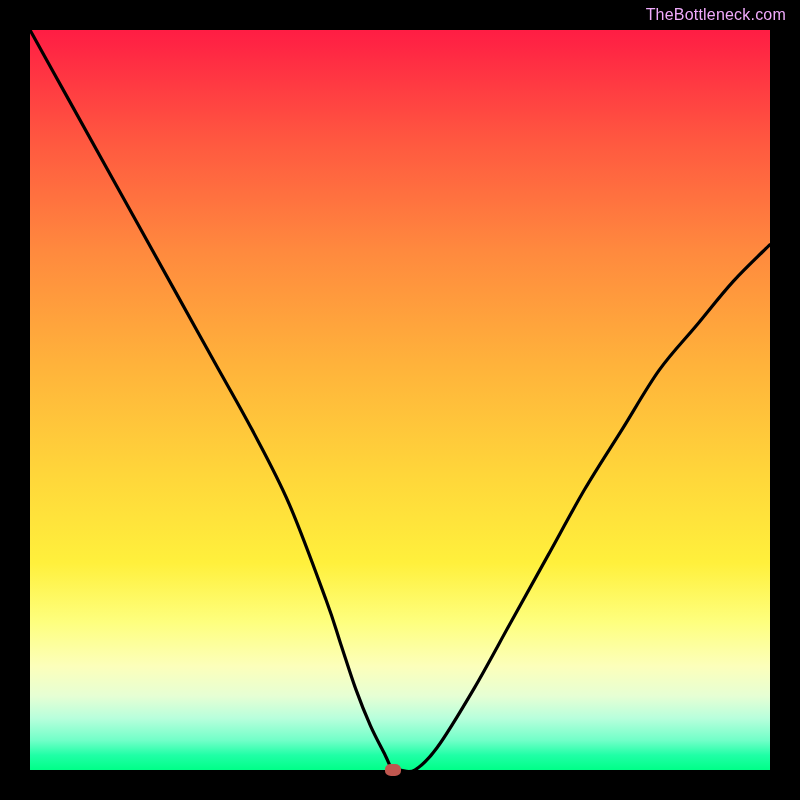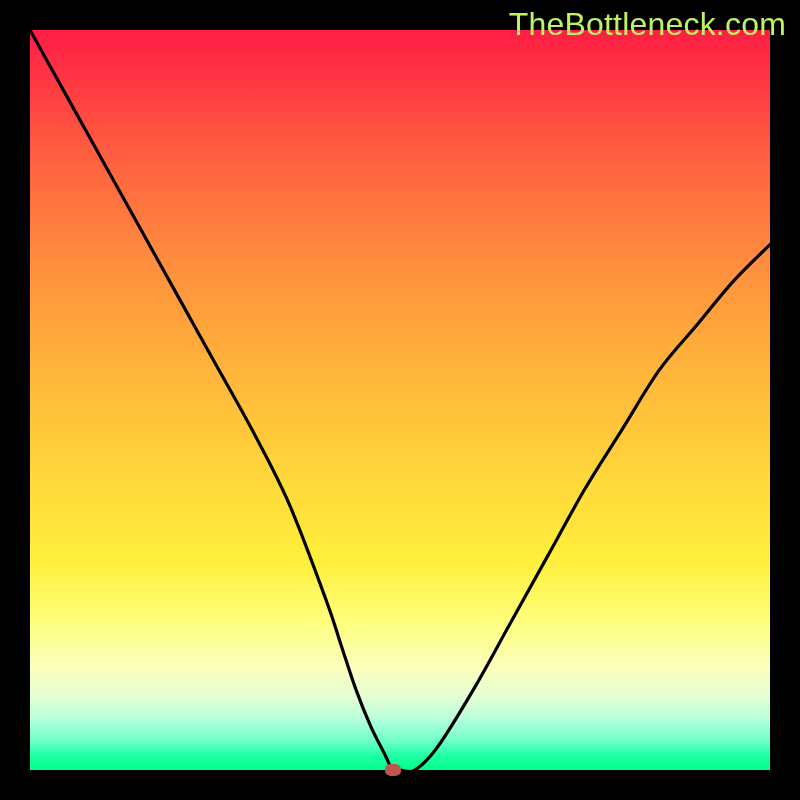--- a/index.html
+++ b/index.html
@@ -8,23 +8,23 @@
     position: relative;
     width: 800px;
     height: 800px;
     background: #000;
   }
   .watermark {
     position: absolute;
     top: 6px;
     right: 14px;
     font-family: Arial, Helvetica, sans-serif;
-    font-size: 32px;
+    font-size: 16px;
     font-weight: 500;
-    color: #bef264;
+    color: #f0abfc;
     letter-spacing: 0.2px;
     z-index: 5;
   }
   .plot-area {
     position: absolute;
     left: 30px;  
     top: 30px;   
     width: 740px; 
     height: 740px;
     background: linear-gradient(to bottom,

